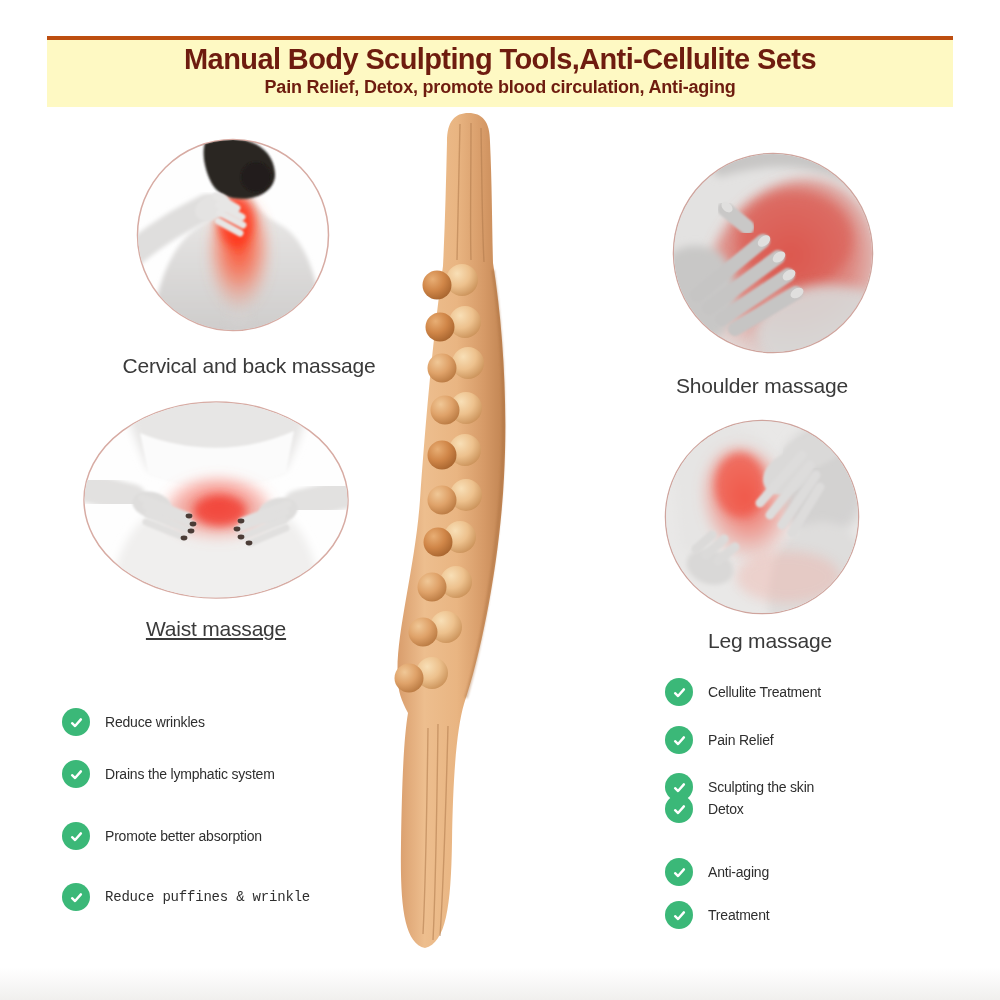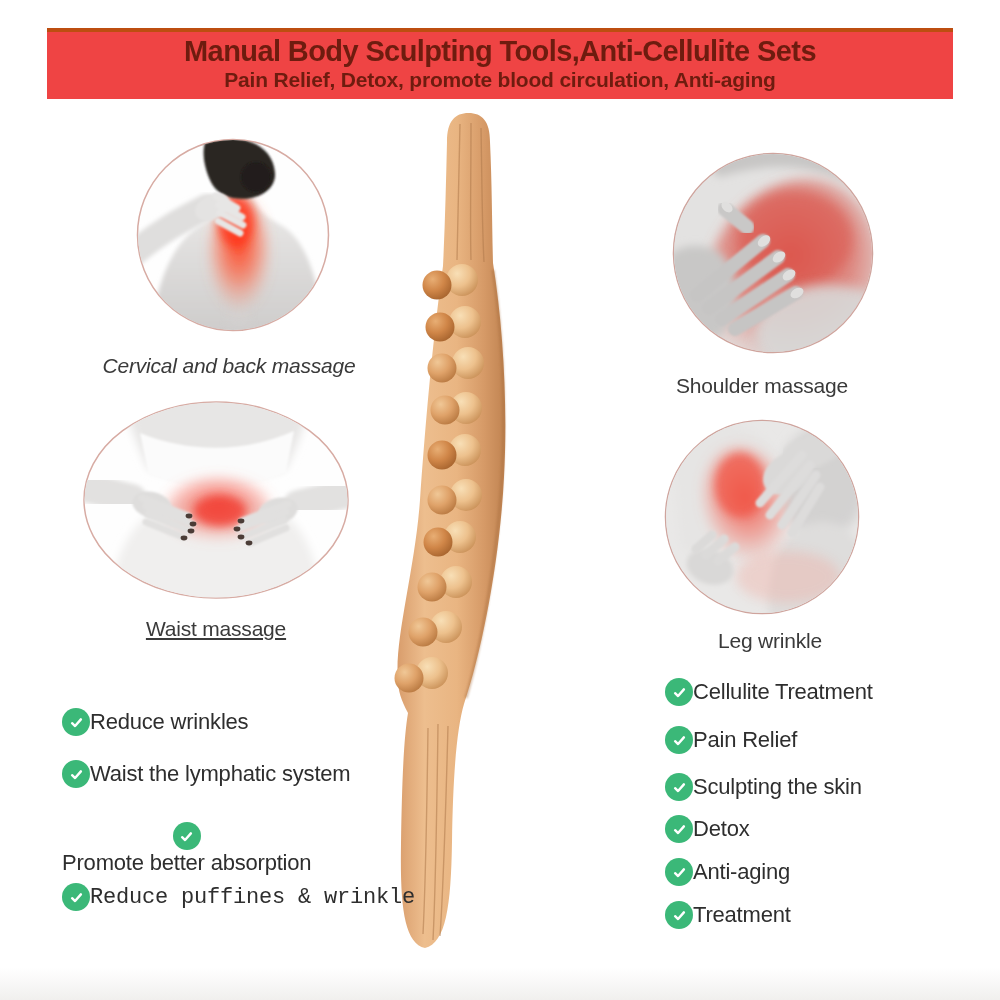--- a/index.html
+++ b/index.html
@@ -1,46 +1,46 @@
 <!DOCTYPE html>
 <html><head>
 <meta charset="utf-8">
 <style>
   html,body{margin:0;padding:0;background:#ffffff;}
   .page{position:relative;width:1000px;height:1000px;background:#ffffff;overflow:hidden;
         font-family:"Liberation Sans", sans-serif;}
   .art{position:absolute;left:0;top:0;width:1000px;height:1000px;}
 
-  .banner{position:absolute;left:47px;top:28px;width:906px;height:71px;background:#ef4444;
+  .banner{position:absolute;left:47px;top:36px;width:906px;height:71px;background:#fef9c3;
           border-top:4px solid #BD4E10;box-sizing:border-box;text-align:center;color:#6E1C0F;z-index:3;}
   .banner-title{font-size:29px;font-weight:bold;letter-spacing:-0.6px;line-height:33px;margin-top:3px;white-space:nowrap;}
-  .banner-subtitle{font-size:21px;font-weight:bold;letter-spacing:-0.2px;line-height:23px;white-space:nowrap;}
+  .banner-subtitle{font-size:18px;font-weight:bold;letter-spacing:-0.2px;line-height:23px;white-space:nowrap;}
 
   .use-label{position:absolute;width:320px;text-align:center;font-size:21px;color:#3A3A3A;
              letter-spacing:-0.2px;z-index:3;white-space:nowrap;}
-  #ul1{left:69px;top:354px;font-style:italic;}
+  #ul1{left:89px;top:354px;}
   #ul2{left:56px;top:617px;text-decoration:underline;}
   #ul3{left:602px;top:374px;}
   #ul4{left:610px;top:629px;}
 
-  .benefit{position:absolute;display:flex;align-items:center;font-size:22px;color:#2E2E2E;
+  .benefit{position:absolute;display:flex;align-items:center;gap:15px;font-size:14px;color:#2E2E2E;
            letter-spacing:-0.2px;z-index:3;white-space:nowrap;}
   .check{width:28px;height:28px;border-radius:50%;background:#3BB878;display:flex;
          align-items:center;justify-content:center;flex:0 0 28px;}
   .check svg{display:block;}
 
   #bl0{left:62px;top:708px;}
   #bl1{left:62px;top:760px;}
-  #bl2{left:62px;top:822px;flex-direction:column;}
+  #bl2{left:62px;top:822px;}
   #bl3{left:62px;top:883px;font-family:Liberation Mono, monospace;}
 
   #br0{left:665px;top:678px;}
   #br1{left:665px;top:726px;}
   #br2{left:665px;top:773px;}
-  #br3{left:665px;top:815px;text-align:right;}
+  #br3{left:665px;top:795px;text-align:right;}
   #br4{left:665px;top:858px;}
   #br5{left:665px;top:901px;}
 
   .floor{position:absolute;left:0;bottom:0;width:100%;height:32px;z-index:1;
          background:linear-gradient(to bottom, rgba(238,236,234,0), rgba(226,224,221,0.5));}
 </style>
 </head>
 <body>
 
 <div class="page">
@@ -277,37 +277,37 @@
           <circle cx="423" cy="632" r="14.5" fill="url(#beadMed)"></circle>
         <circle cx="432" cy="673" r="16" fill="url(#beadLight)"></circle>
           <circle cx="409" cy="678" r="14.5" fill="url(#beadMed)"></circle>
       </g>
     </g>
   </svg>
 
   <div class="use-label" id="ul1">Cervical and back massage</div>
   <div class="use-label" id="ul2">Waist massage</div>
   <div class="use-label" id="ul3">Shoulder massage</div>
-  <div class="use-label" id="ul4">Leg wrinkle</div>
+  <div class="use-label" id="ul4">Leg massage</div>
 
   <div class="benefit" id="bl0">
     <span class="check">
         <svg viewBox="0 0 24 24" width="17" height="17">
           <path d="M5.8 13 L10 17 L18.2 7.6" stroke="#ffffff" stroke-width="3.4" fill="none" stroke-linecap="round" stroke-linejoin="round"></path>
         </svg>
       </span>
     <span>Reduce wrinkles</span>
   </div>
   <div class="benefit" id="bl1">
     <span class="check">
         <svg viewBox="0 0 24 24" width="17" height="17">
           <path d="M5.8 13 L10 17 L18.2 7.6" stroke="#ffffff" stroke-width="3.4" fill="none" stroke-linecap="round" stroke-linejoin="round"></path>
         </svg>
       </span>
-    <span>Waist the lymphatic system</span>
+    <span>Drains the lymphatic system</span>
   </div>
   <div class="benefit" id="bl2">
     <span class="check">
         <svg viewBox="0 0 24 24" width="17" height="17">
           <path d="M5.8 13 L10 17 L18.2 7.6" stroke="#ffffff" stroke-width="3.4" fill="none" stroke-linecap="round" stroke-linejoin="round"></path>
         </svg>
       </span>
     <span>Promote better absorption</span>
   </div>
   <div class="benefit" id="bl3">

